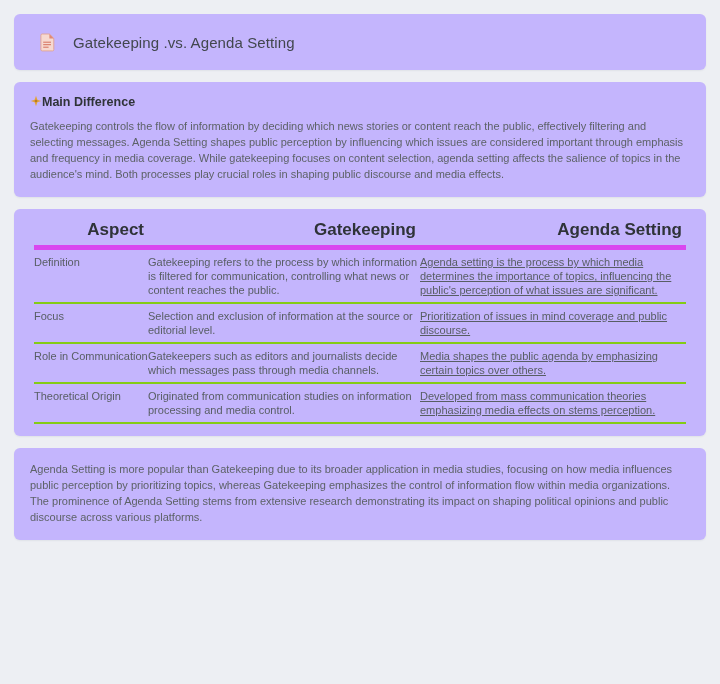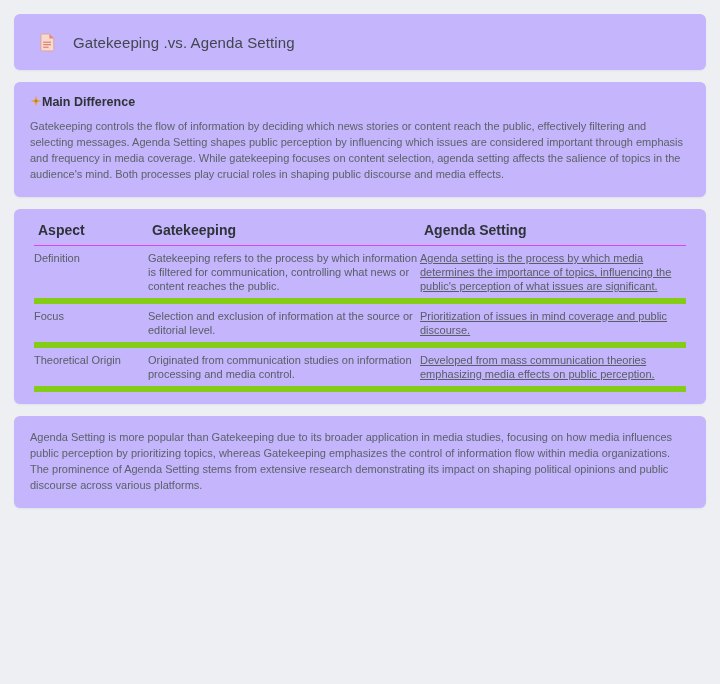--- a/index.html
+++ b/index.html
@@ -42,31 +42,31 @@
   .section-body {
     margin:0;
     font-size:11px; line-height:16px; color:#5d6267;
   }
   .icon-wrap { display:inline-flex; align-items:center; }
   .link-icon-svg { transform:rotate(-45deg); }
   
   .table-card { padding:10px 20px 12px 20px; }
   table.compare { width:100%; border-collapse:collapse; table-layout:fixed; }
   table.compare th {
-    font-size:14px; font-weight:700; color:#2f3338;
-    text-align:left;
+    font-size:17px; font-weight:700; color:#2f3338;
+    text-align:right;
     padding:4px 4px 8px 4px;
-    border-bottom:1px solid #d946ef;
+    border-bottom:5px solid #d946ef;
     line-height:14px;
   }
   table.compare td {
     font-size:11px; line-height:14px; color:#585e64;
     vertical-align:top;
     padding:5px 0 5px 0;
-    border-bottom:6px solid #84cc16;
+    border-bottom:2px solid #84cc16;
   }
   td.aspect-cell  { color:#565b61; padding-right:10px; }
   td.gk-cell      { padding-right:26px; }
   td.as-cell      { padding-right:4px;text-decoration:underline; }
 </style>
 </head>
 <body>
 
 <div class="page">
 
@@ -113,23 +113,28 @@
           <td class="aspect-cell">Definition</td>
           <td class="gk-cell">Gatekeeping refers to the process by which information is filtered for communication, controlling what news or content reaches the public.</td>
           <td class="as-cell">Agenda setting is the process by which media determines the importance of topics, influencing the public's perception of what issues are significant.</td>
         </tr>
         <tr>
           <td class="aspect-cell">Focus</td>
           <td class="gk-cell">Selection and exclusion of information at the source or editorial level.</td>
           <td class="as-cell">Prioritization of issues in mind coverage and public discourse.</td>
         </tr>
         <tr>
+          <td class="aspect-cell">Role in Communication</td>
+          <td class="gk-cell">Gatekeepers such as editors and journalists decide which messages pass through media channels.</td>
+          <td class="as-cell">Media shapes the public agenda by emphasizing certain topics over others.</td>
+        </tr>
+        <tr>
           <td class="aspect-cell">Theoretical Origin</td>
           <td class="gk-cell">Originated from communication studies on information processing and media control.</td>
-          <td class="as-cell">Developed from mass communication theories emphasizing media effects on public perception.</td>
+          <td class="as-cell">Developed from mass communication theories emphasizing media effects on stems perception.</td>
         </tr>
       </tbody>
     </table>
   </section>
 
   <section class="card section-card">
     <p class="section-body">Agenda Setting is more popular than Gatekeeping due to its broader application in media studies, focusing on how media influences public perception by prioritizing topics, whereas Gatekeeping emphasizes the control of information flow within media organizations. The prominence of Agenda Setting stems from extensive research demonstrating its impact on shaping political opinions and public discourse across various platforms.</p>
   </section>
 
 </div>

